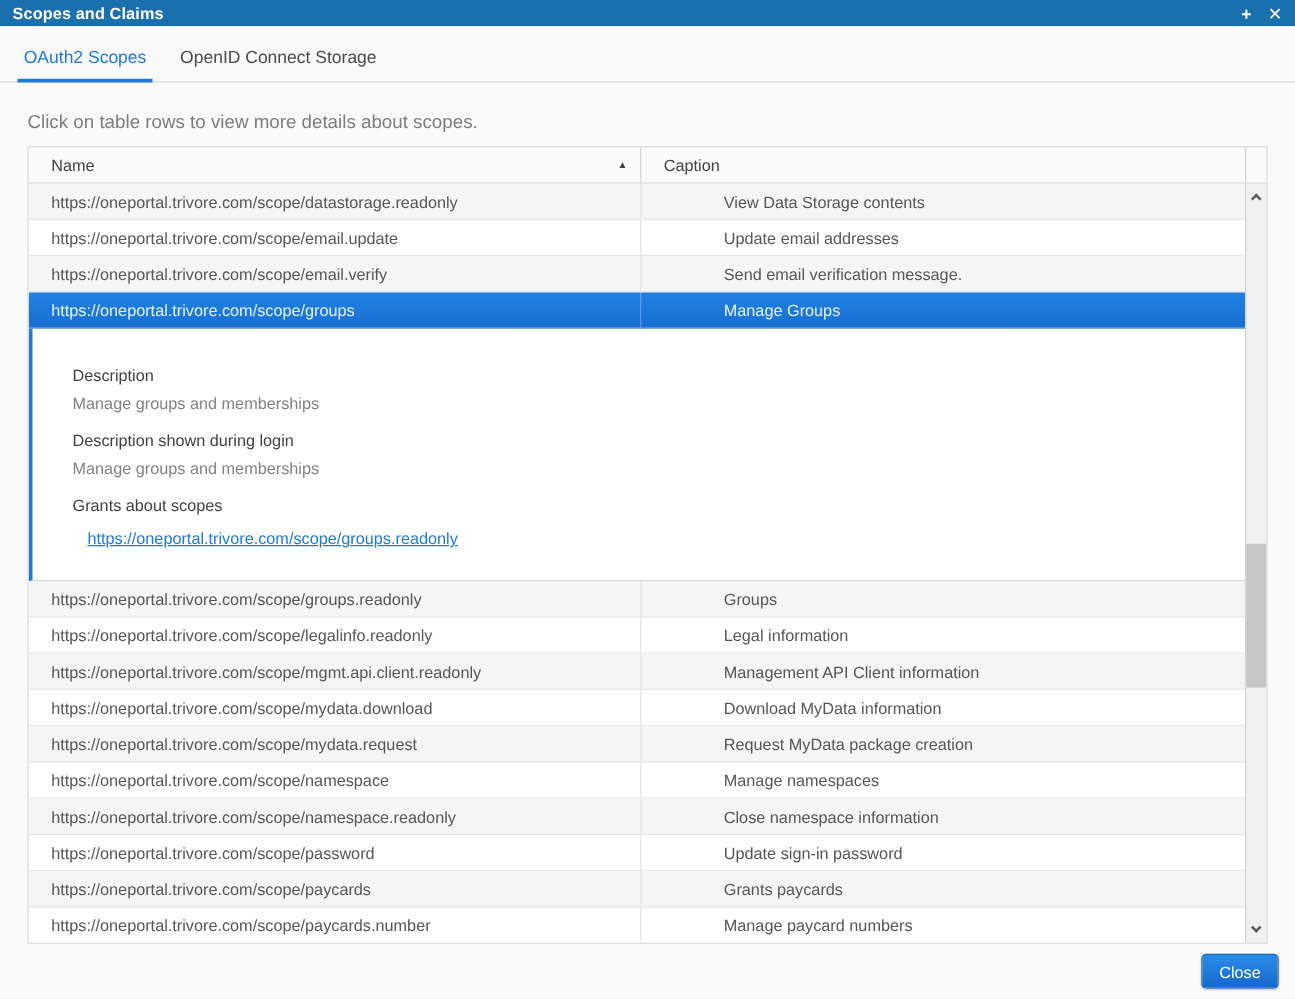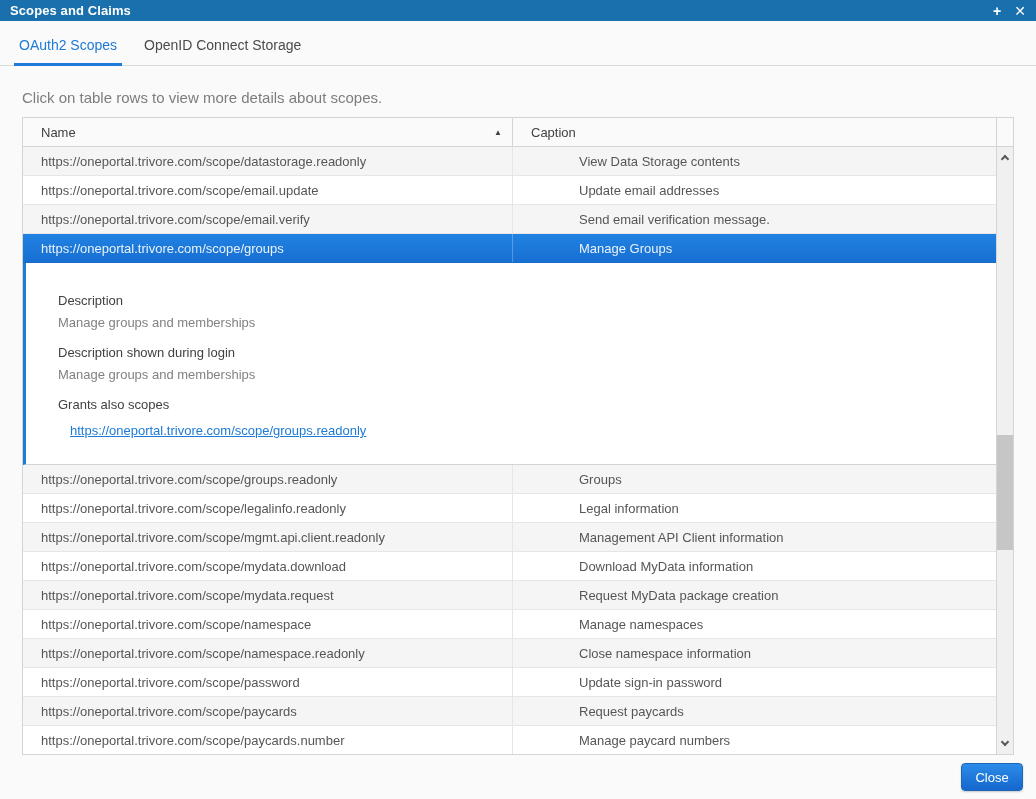--- a/index.html
+++ b/index.html
@@ -136,21 +136,21 @@
           </div>
           <div class="trow selected">
             <div class="cell name">https://oneportal.trivore.com/scope/groups</div>
             <div class="cell caption">Manage Groups</div>
           </div>
           <div class="detail">
           <div class="d-label">Description</div>
           <div class="d-value">Manage groups and memberships</div>
           <div class="d-label">Description shown during login</div>
           <div class="d-value">Manage groups and memberships</div>
-          <div class="d-label">Grants also scopes</div>
+          <div class="d-label">Grants about scopes</div>
           <a class="d-link">https://oneportal.trivore.com/scope/groups.readonly</a>
         </div>
           <div class="trow stripe">
             <div class="cell name">https://oneportal.trivore.com/scope/groups.readonly</div>
             <div class="cell caption">Groups</div>
           </div>
           <div class="trow">
             <div class="cell name">https://oneportal.trivore.com/scope/legalinfo.readonly</div>
             <div class="cell caption">Legal information</div>
           </div>
@@ -173,21 +173,21 @@
           <div class="trow stripe">
             <div class="cell name">https://oneportal.trivore.com/scope/namespace.readonly</div>
             <div class="cell caption">Close namespace information</div>
           </div>
           <div class="trow">
             <div class="cell name">https://oneportal.trivore.com/scope/password</div>
             <div class="cell caption">Update sign-in password</div>
           </div>
           <div class="trow stripe">
             <div class="cell name">https://oneportal.trivore.com/scope/paycards</div>
-            <div class="cell caption">Request paycards</div>
+            <div class="cell caption">Grants paycards</div>
           </div>
           <div class="trow">
             <div class="cell name">https://oneportal.trivore.com/scope/paycards.number</div>
             <div class="cell caption">Manage paycard numbers</div>
           </div>
         </div>
       <div class="vscroll">
         <div class="sarrow up">
             <i class="chev u"></i>
           </div>

